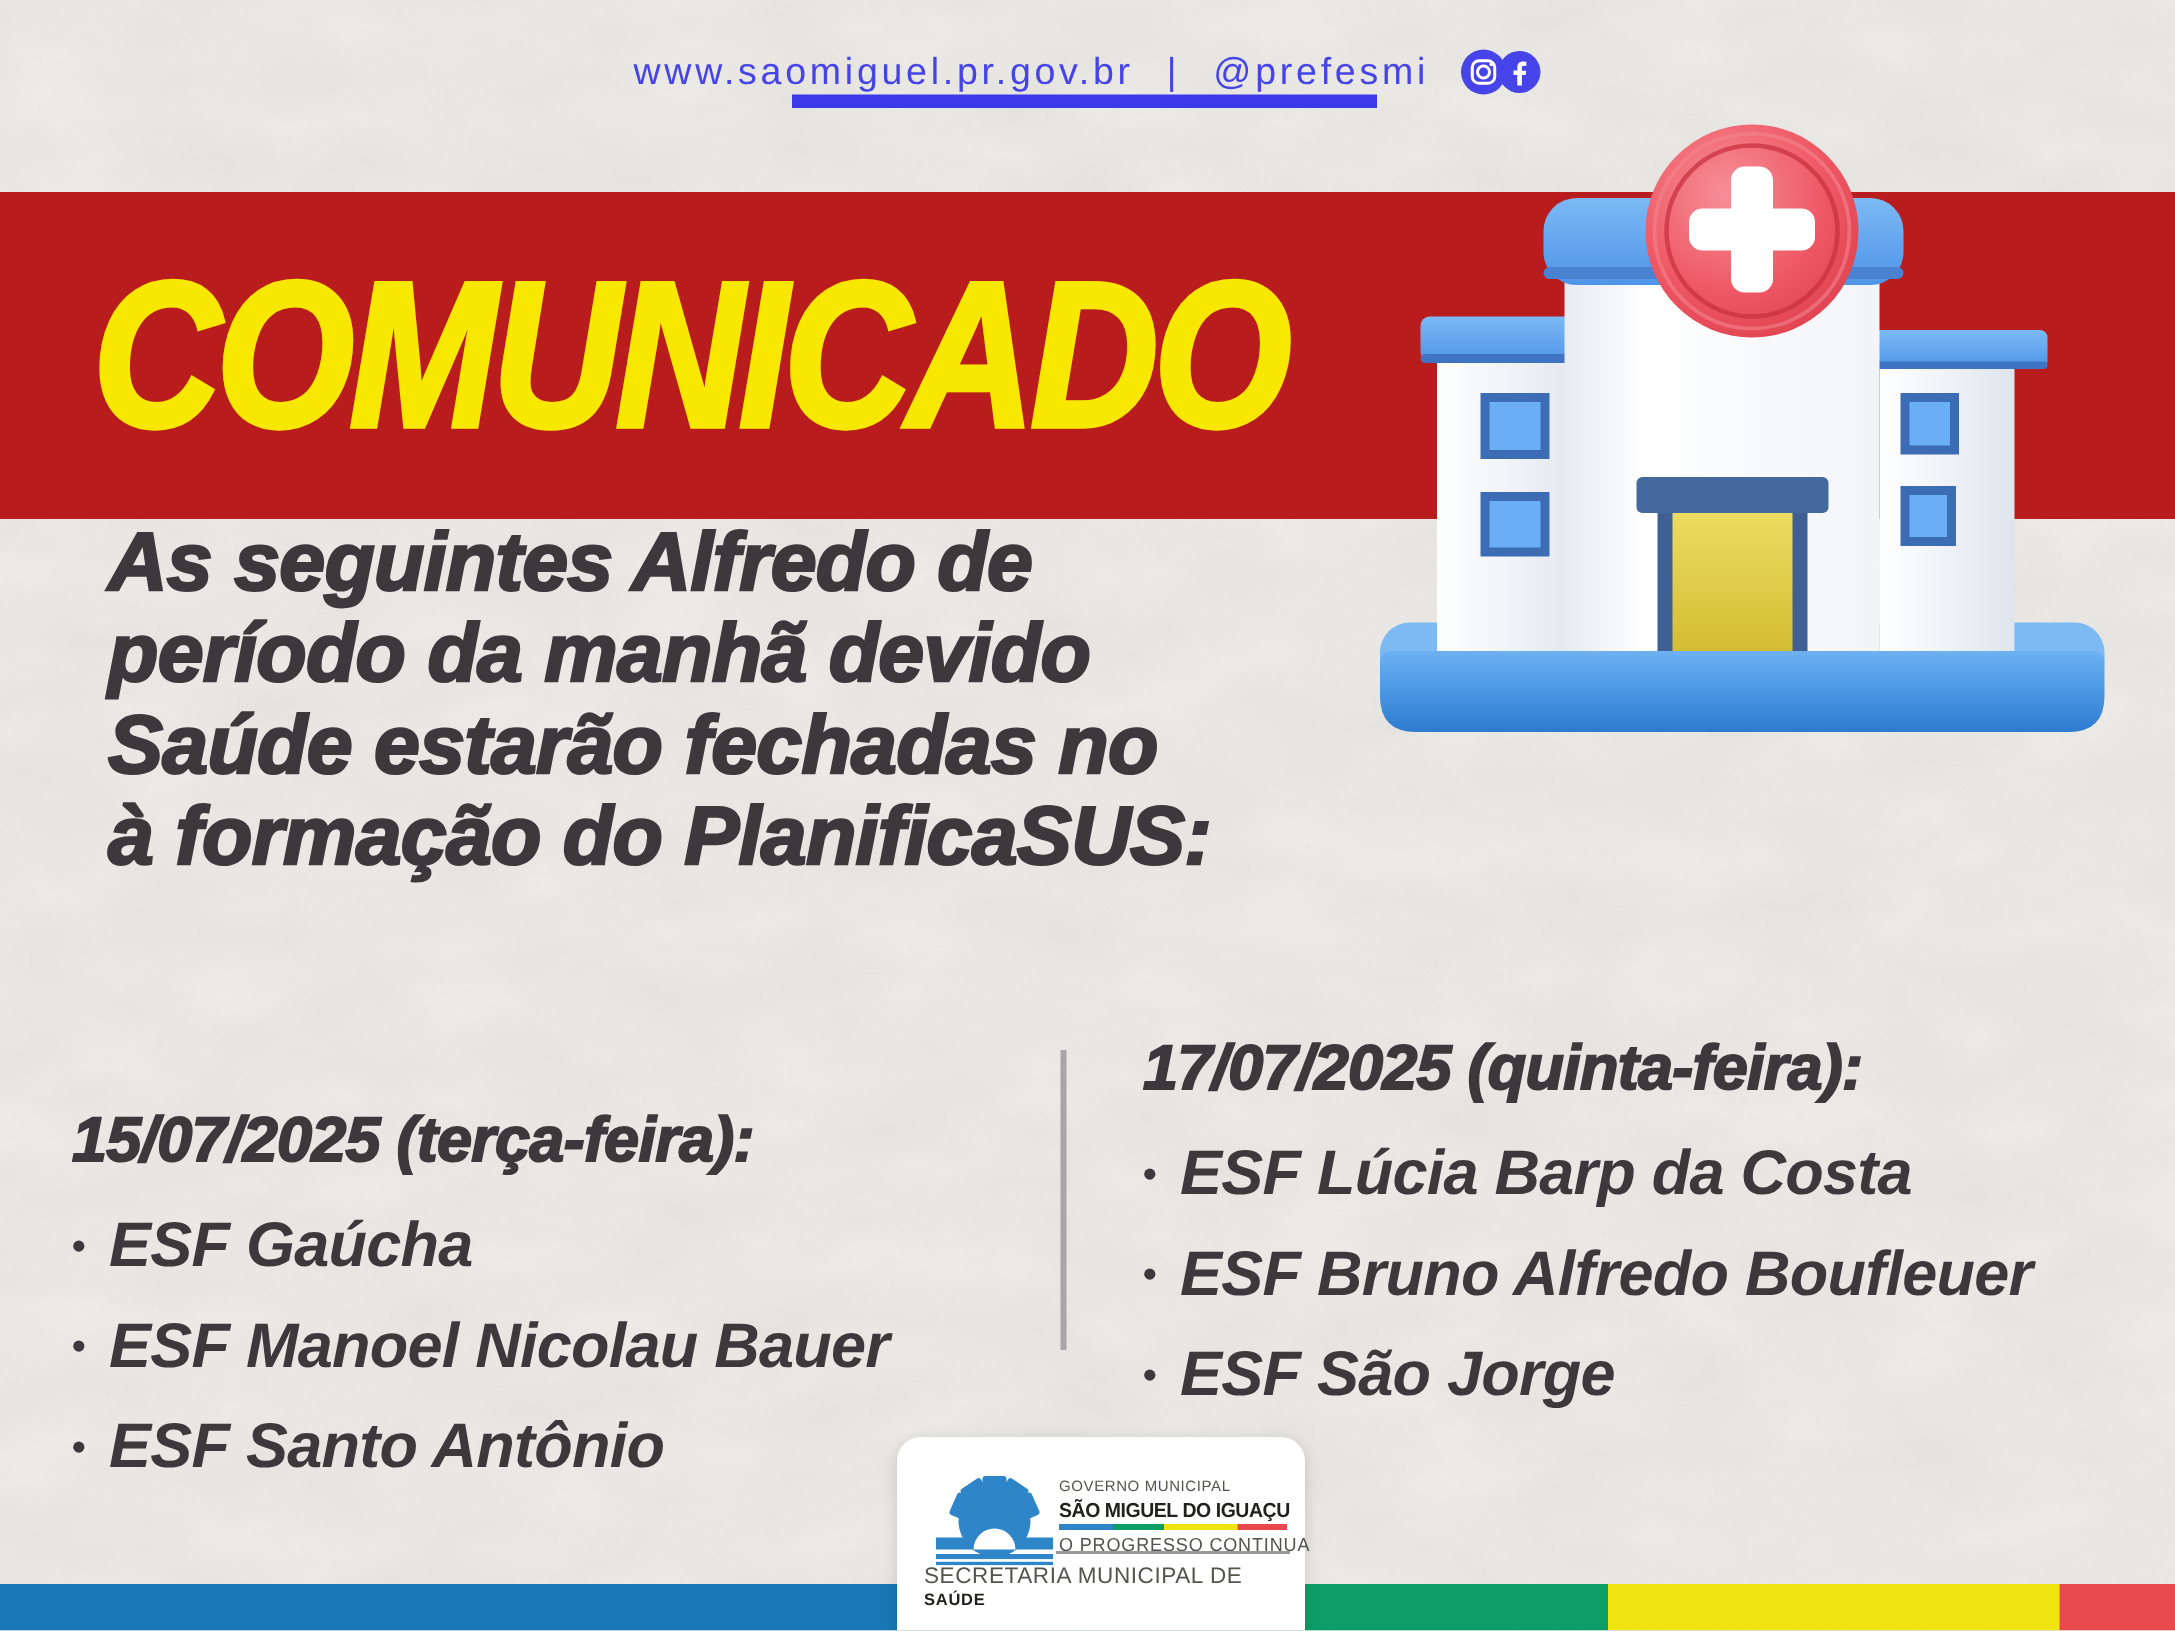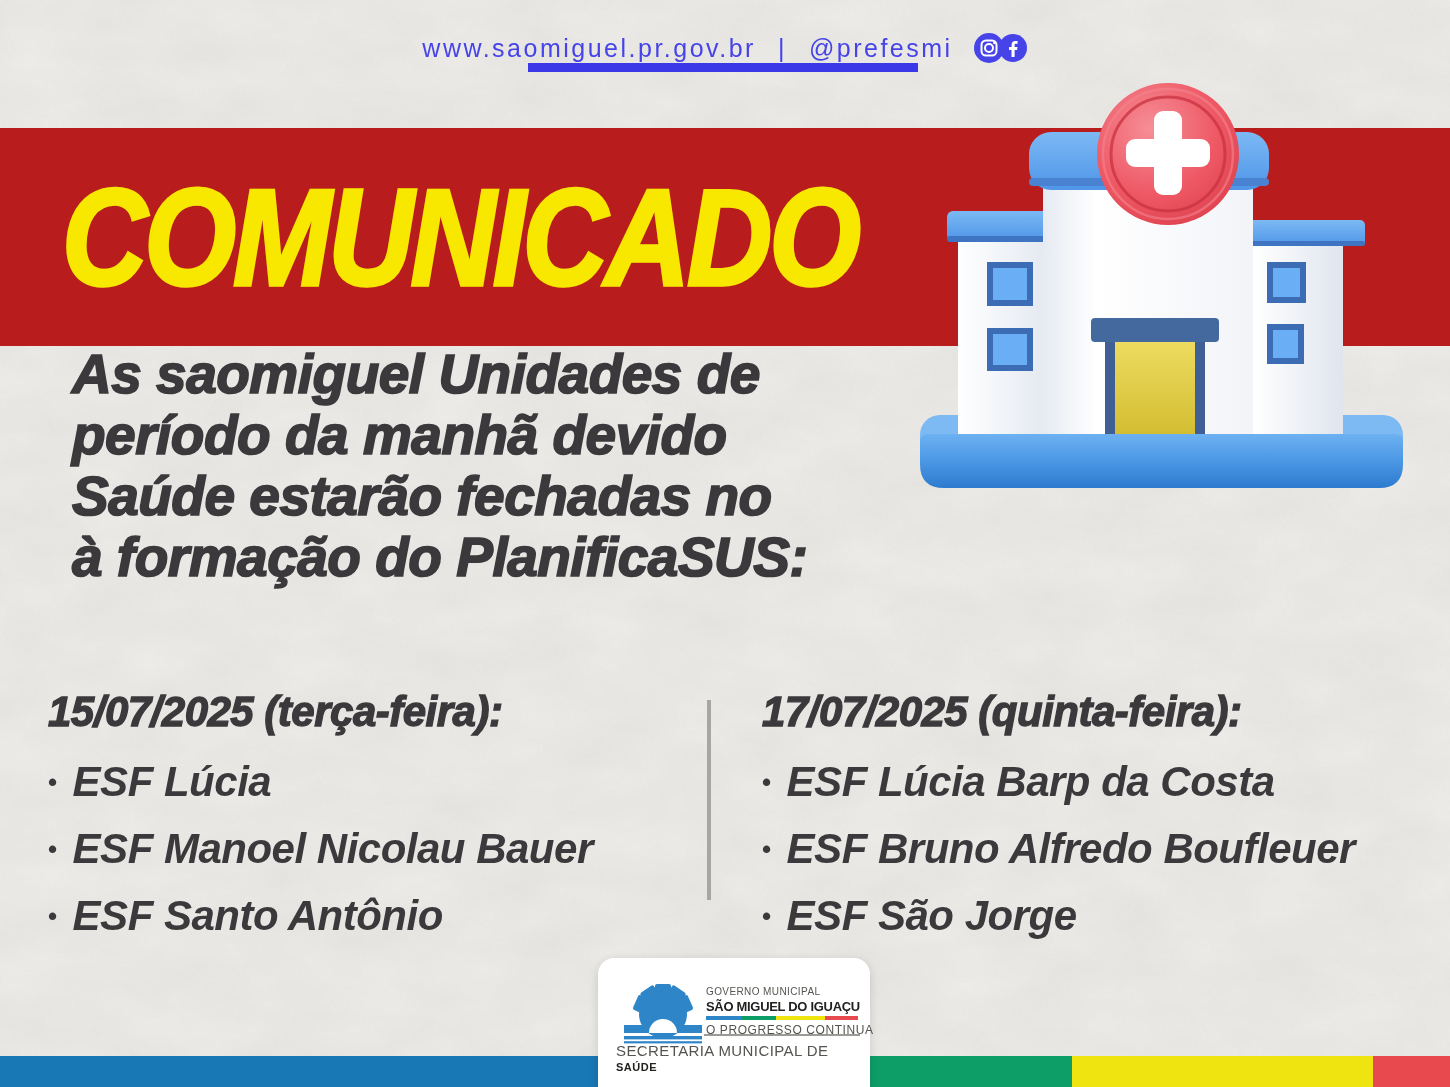--- a/index.html
+++ b/index.html
@@ -43,21 +43,21 @@
   .message{
     position:absolute;left:72px;top:344px;z-index:2;margin:0;
     color:#3b393b;font-style:italic;font-weight:bold;
     font-size:55px;line-height:61px;-webkit-text-stroke:1.7px #3b393b;
     letter-spacing:-0.5px;
   }
   .message .line{display:block;}
 
   
   .schedule-col{position:absolute;top:688px;z-index:2;color:#3b393b;font-style:italic;}
-  .schedule-col.left{left:48px;}
+  .schedule-col.left{left:48px;margin-top:48px;}
   .schedule-col.right{left:740px;margin-left:22px;}
   .schedule-col h2{
     margin:0 0 22px 0;font-size:42px;font-weight:bold;
     -webkit-text-stroke:1.3px #3b393b;letter-spacing:-0.5px;white-space:nowrap;
   }
   .schedule-col ul{list-style:none;margin:0;padding:0;}
   .schedule-col li{
     font-size:42px;font-weight:bold;margin-bottom:19px;white-space:nowrap;
     display:flex;align-items:center;letter-spacing:-0.5px;
   }
@@ -213,32 +213,32 @@
       <circle cx="263" cy="74" r="57" fill="none" stroke="#c9323f" stroke-width="3" opacity="0.75"></circle>
       <circle cx="263" cy="74" r="65" fill="none" stroke="#f4848e" stroke-width="2.5" opacity="0.6"></circle>
       <g fill="#ffffff">
         <rect x="221" y="59" width="84" height="28" rx="9"></rect>
         <rect x="249" y="31" width="28" height="84" rx="9"></rect>
       </g>
     </g>
   </svg>
 
   <p class="message">
-    <span class="line">As saomiguel Unidades de</span>
+    <span class="line">As seguintes Alfredo de</span>
     <span class="line">período da manhã devido</span>
     <span class="line">Saúde estarão fechadas no</span>
     <span class="line">à formação do PlanificaSUS:</span>
   </p>
 
   <div class="schedule-col left">
     <h2>15/07/2025 (terça-feira):</h2>
     <ul>
       <li>
         <span class="bullet">•</span>
-        <span>ESF Lúcia</span>
+        <span>ESF Gaúcha</span>
       </li>
       <li>
         <span class="bullet">•</span>
         <span>ESF Manoel Nicolau Bauer</span>
       </li>
       <li>
         <span class="bullet">•</span>
         <span>ESF Santo Antônio</span>
       </li>
     </ul>

